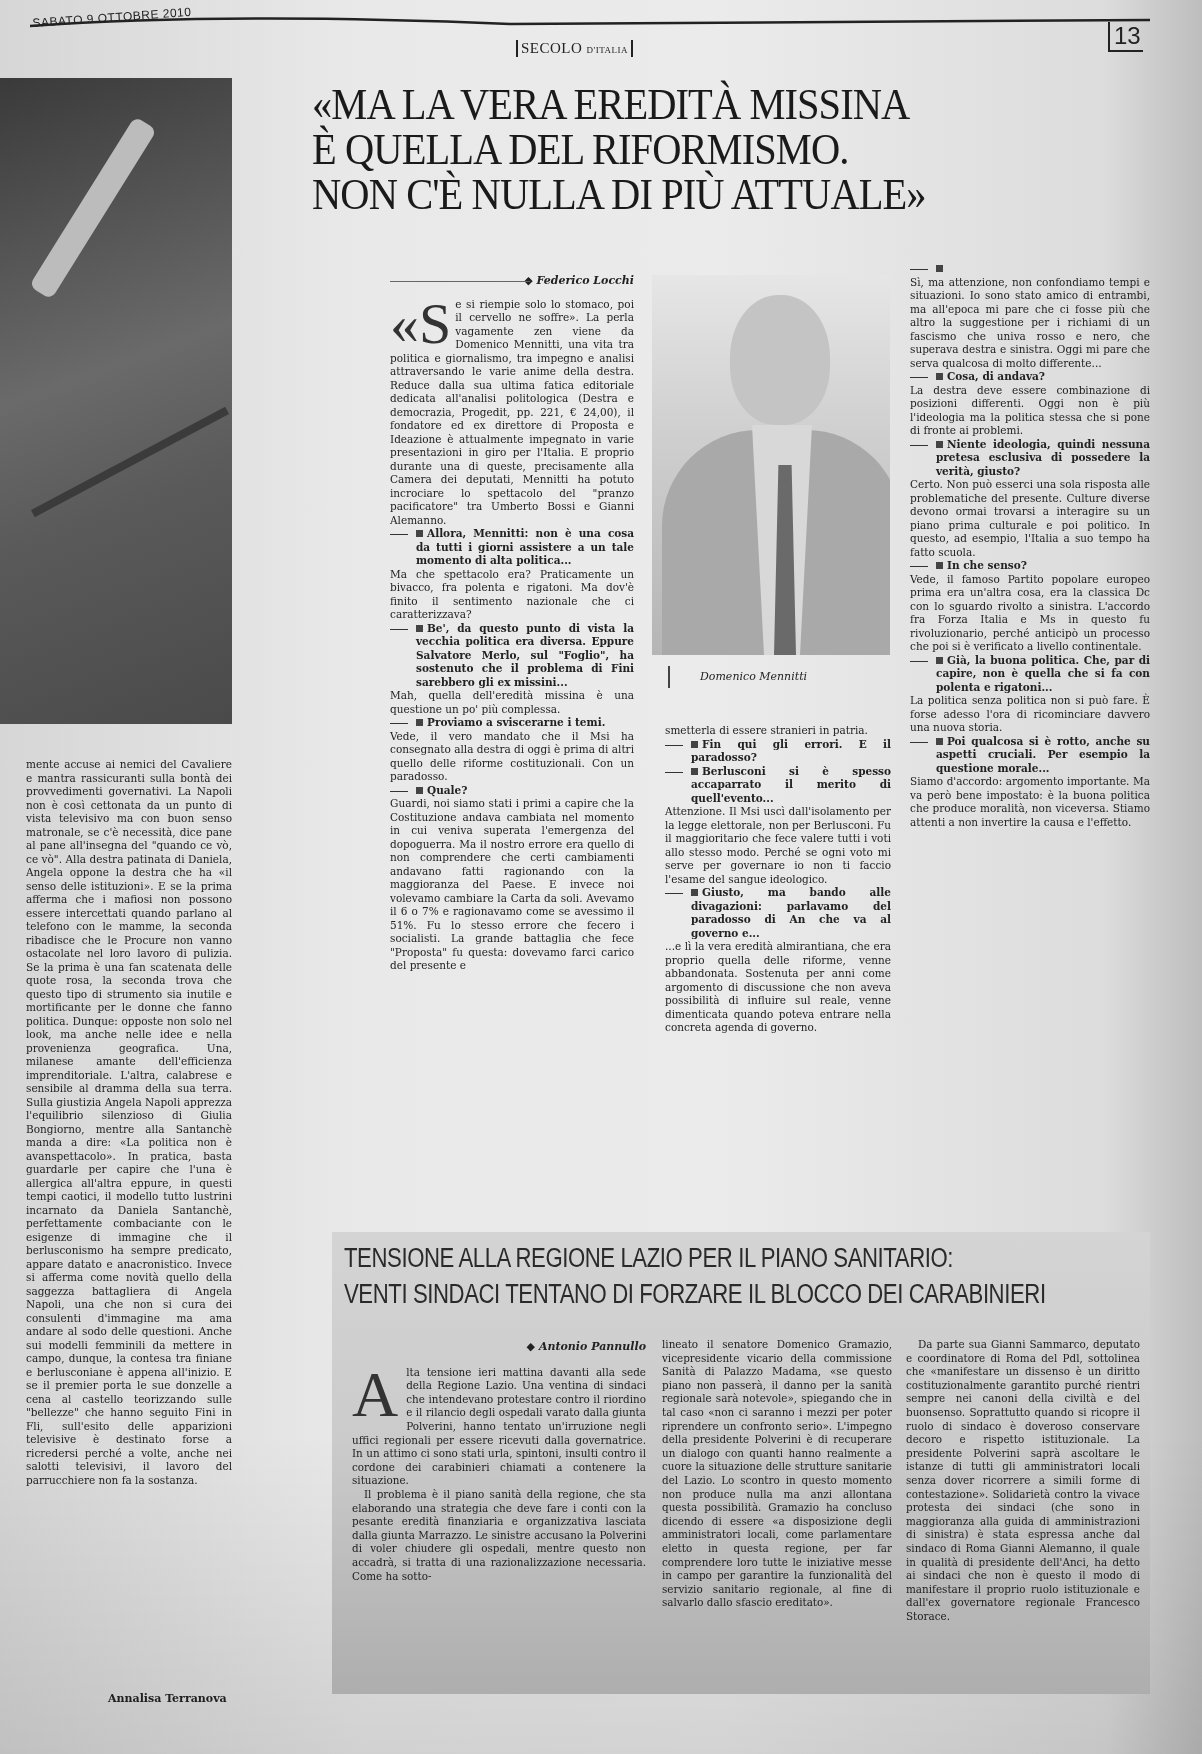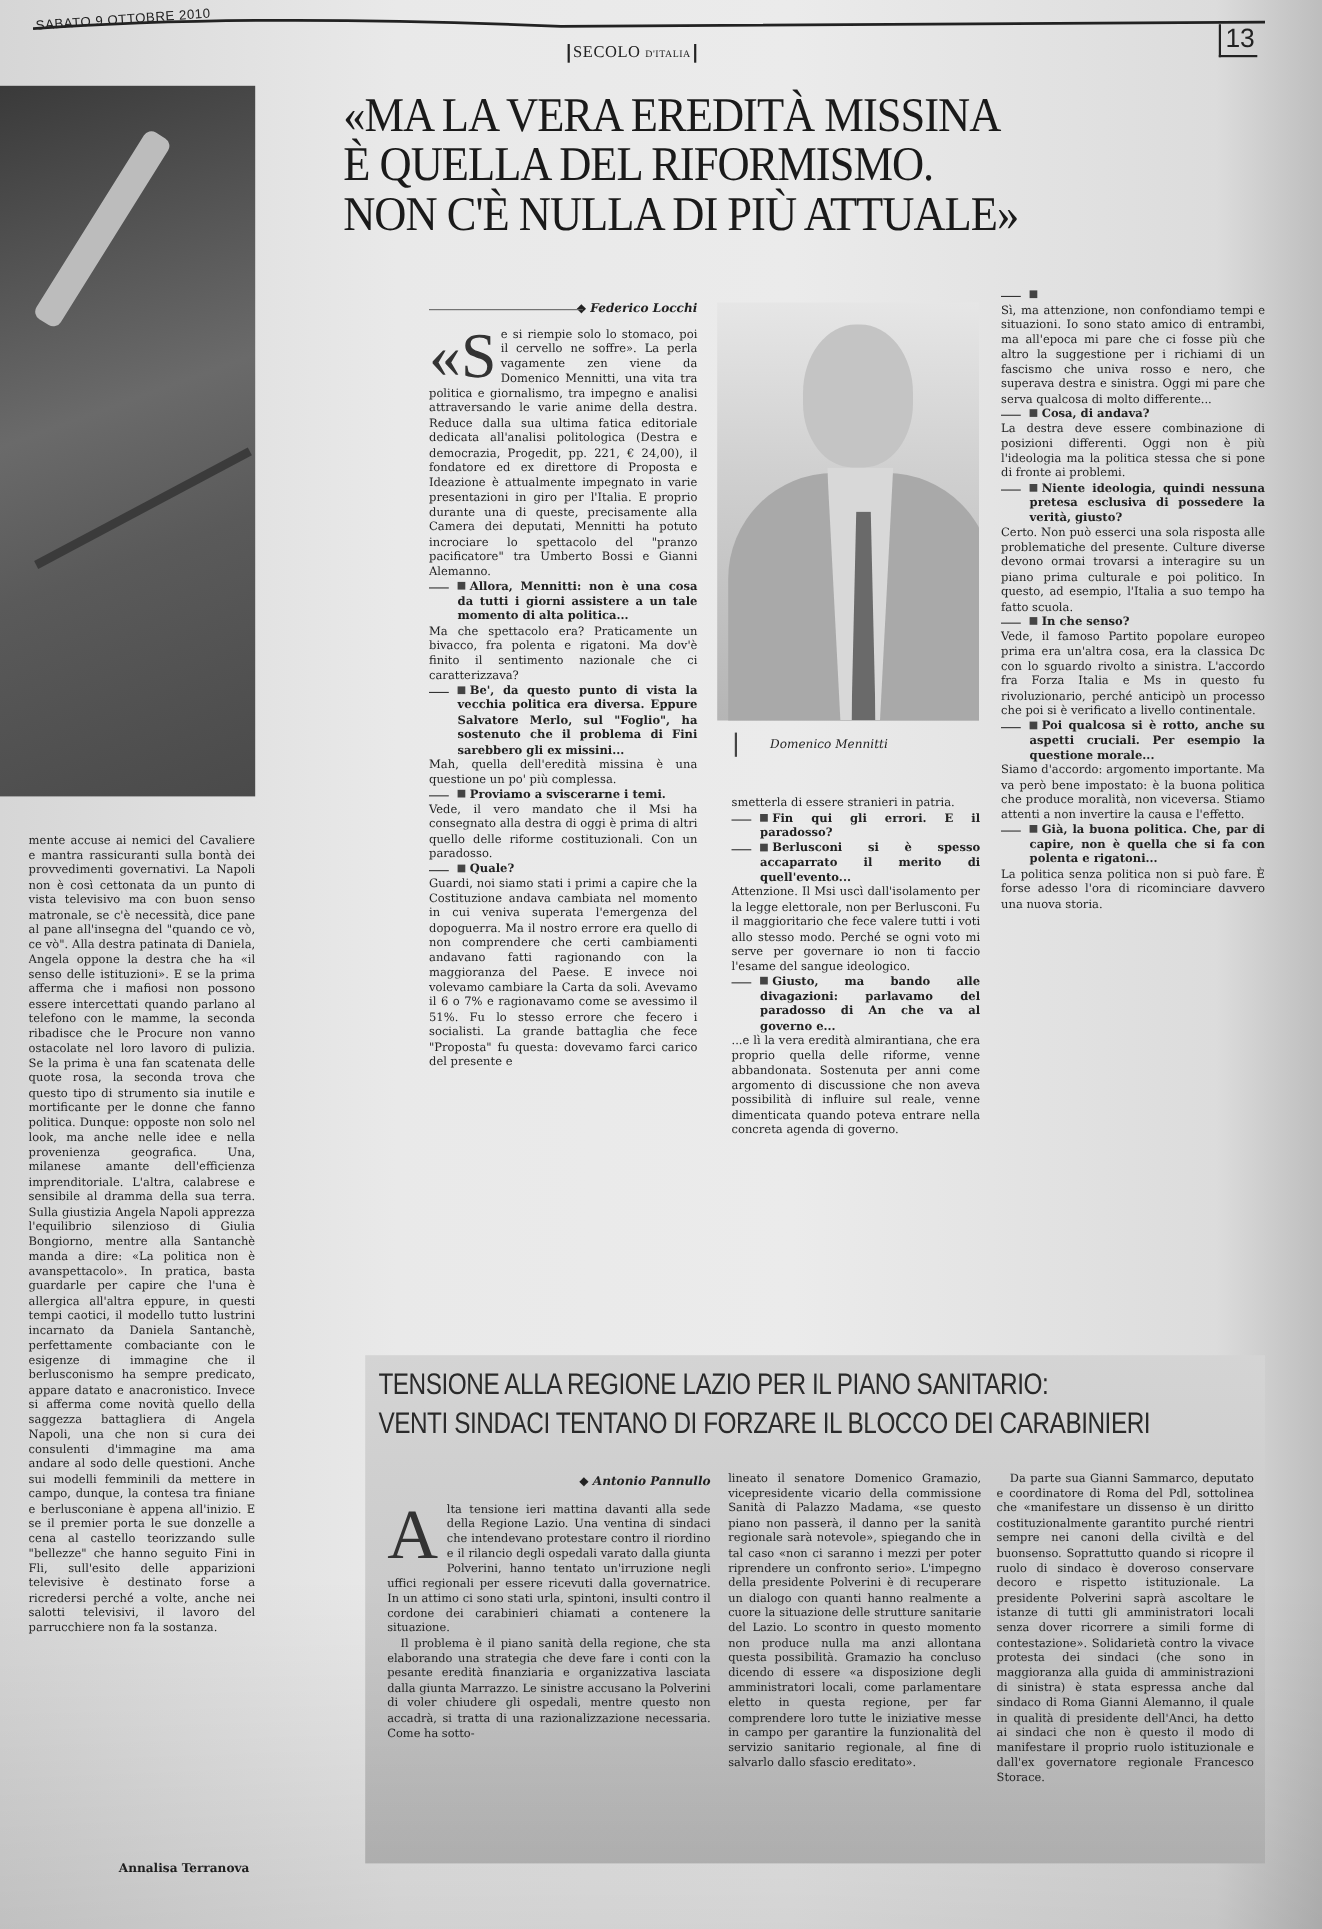--- a/index.html
+++ b/index.html
@@ -216,26 +216,26 @@
     </div>
     <div>
       <p class="q"><span class="sq"></span><span>Niente ideologia, quindi nessuna pretesa esclusiva di possedere la verità, giusto?</span></p>
       <p>Certo. Non può esserci una sola risposta alle problematiche del presente. Culture diverse devono ormai trovarsi a interagire su un piano prima culturale e poi politico. In questo, ad esempio, l'Italia a suo tempo ha fatto scuola.</p>
     </div>
     <div>
       <p class="q"><span class="sq"></span><span>In che senso?</span></p>
       <p>Vede, il famoso Partito popolare europeo prima era un'altra cosa, era la classica Dc con lo sguardo rivolto a sinistra. L'accordo fra Forza Italia e Ms in questo fu rivoluzionario, perché anticipò un processo che poi si è verificato a livello continentale.</p>
     </div>
     <div>
+      <p class="q"><span class="sq"></span><span>Già, la buona politica. Che, par di capire, non è quella che si fa con polenta e rigatoni...</span></p>
+      <p>La politica senza politica non si può fare. È forse adesso l'ora di ricominciare davvero una nuova storia.</p>
+    </div>
+    <div>
       <p class="q"><span class="sq"></span><span>Poi qualcosa si è rotto, anche su aspetti cruciali. Per esempio la questione morale...</span></p>
       <p>Siamo d'accordo: argomento importante. Ma va però bene impostato: è la buona politica che produce moralità, non viceversa. Stiamo attenti a non invertire la causa e l'effetto.</p>
-    </div>
-    <div>
-      <p class="q"><span class="sq"></span><span>Già, la buona politica. Che, par di capire, non è quella che si fa con polenta e rigatoni...</span></p>
-      <p>La politica senza politica non si può fare. È forse adesso l'ora di ricominciare davvero una nuova storia.</p>
     </div>
   </div>
 
   <div class="box"></div>
   <div class="box-title">
     <div>TENSIONE ALLA REGIONE LAZIO PER IL PIANO SANITARIO:</div>
     <div>VENTI SINDACI TENTANO DI FORZARE IL BLOCCO DEI CARABINIERI</div>
   </div>
   <div class="col" style="left:352px; top:1340px; width:294px; font-size:10.4px; line-height:13.6px;">
     <div class="byline">

